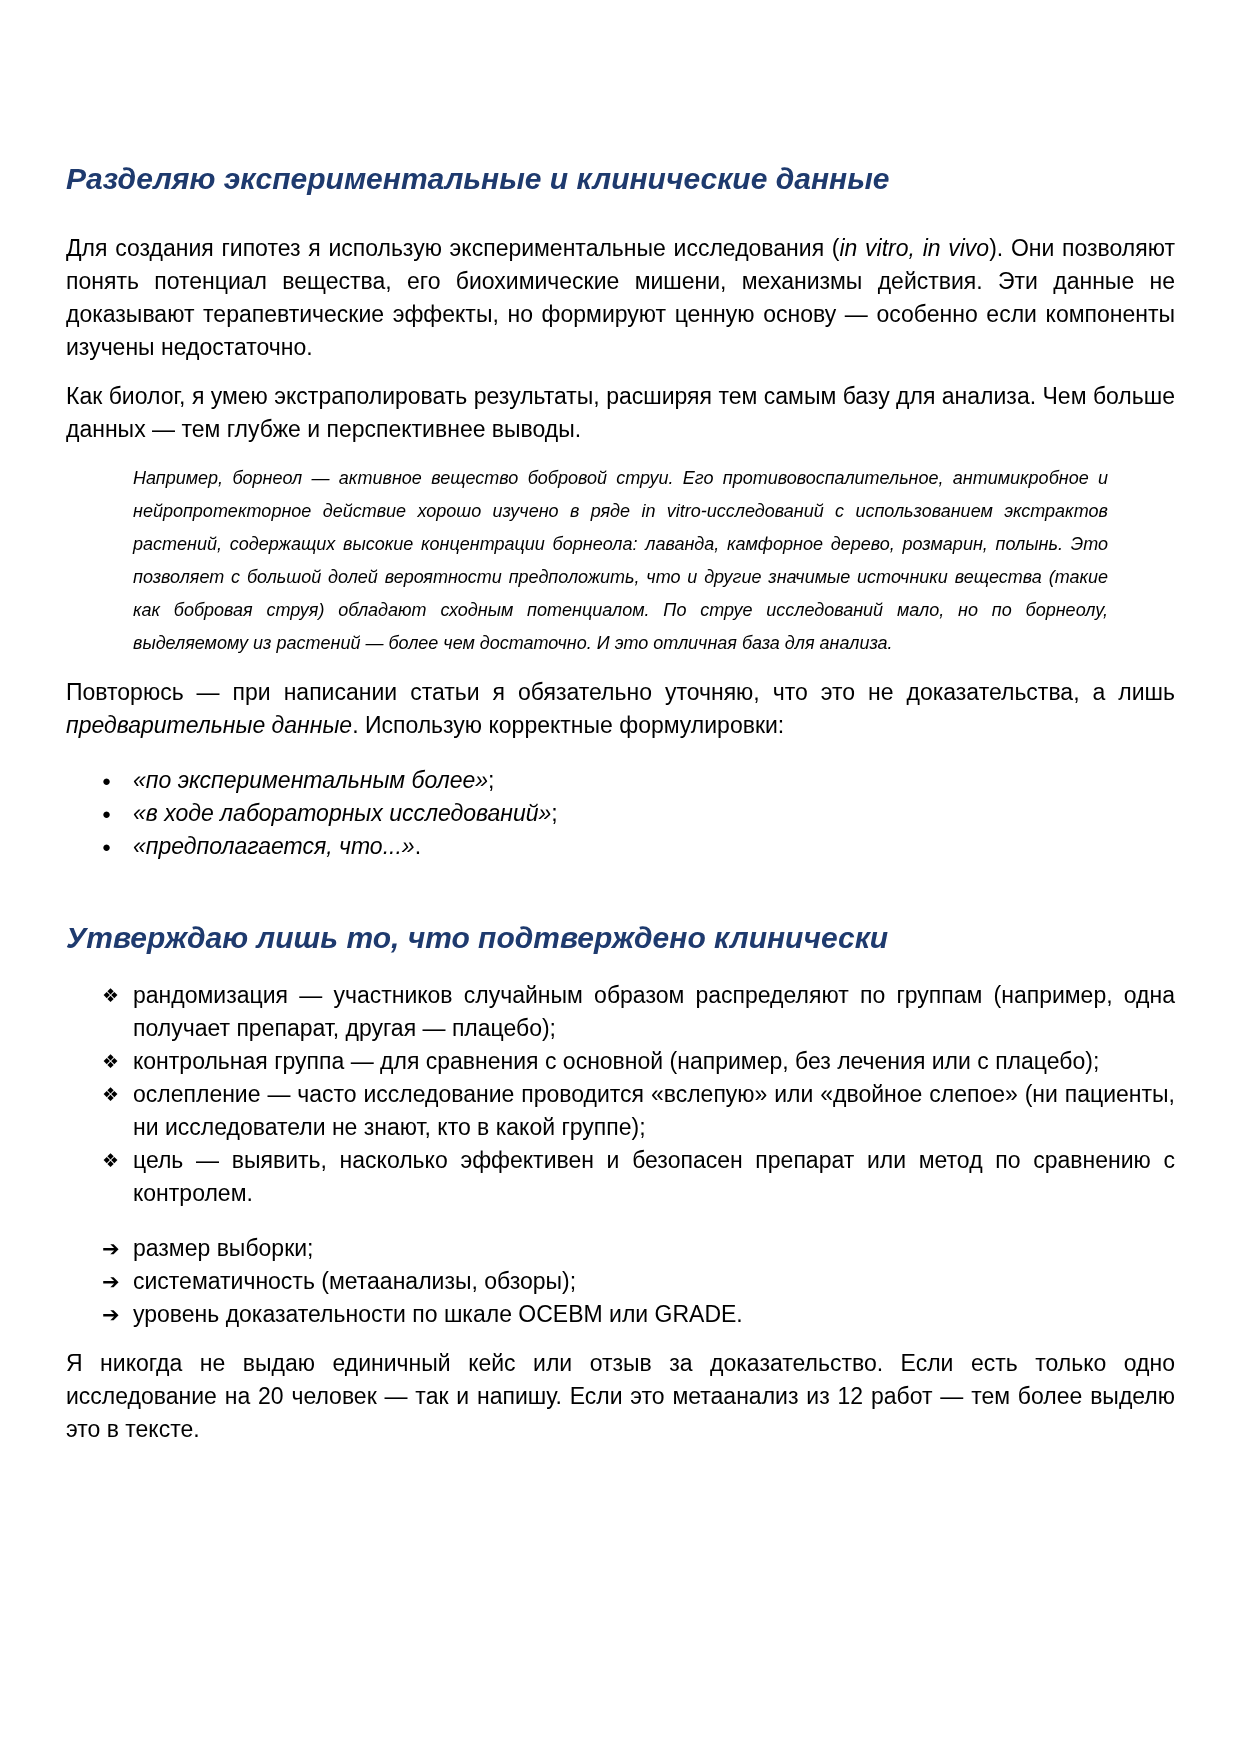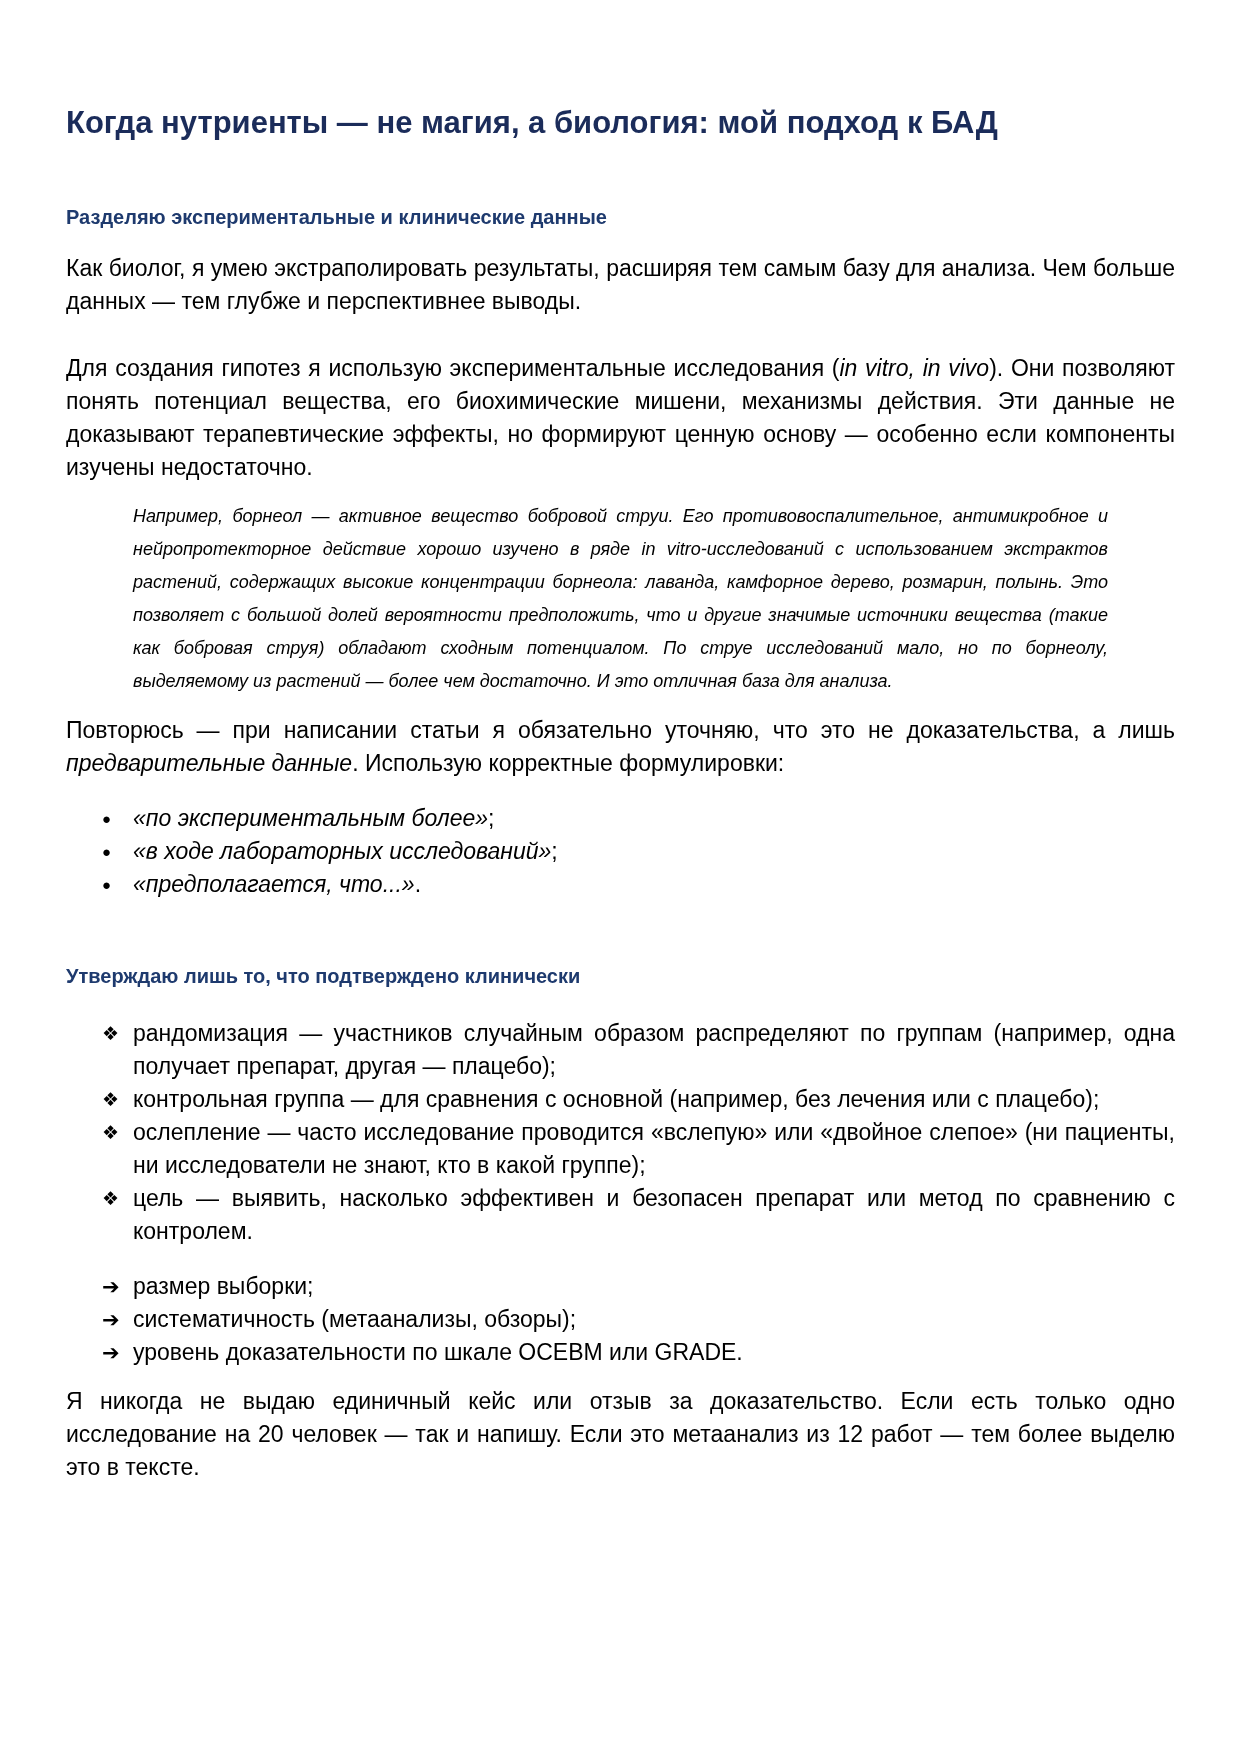--- a/index.html
+++ b/index.html
@@ -20,23 +20,24 @@
     width:1241px;height:1754px;
     padding:104px 66px 40px 66px;
     overflow:hidden;
   }
   h1.doc-title{
     font-size:31px;line-height:38px;font-weight:bold;
     color:var(--title-color);
     margin:0;
   }
   h2.section-heading{
-    font-size:20px;line-height:38px;font-weight:bold;
+    font-size:30px;line-height:38px;font-weight:bold;
     color:var(--heading-color);
     margin:56px 0 0 0;
+    font-style:italic;
   }
   p.body-par{
     font-size:23px;line-height:33px;
     text-align:justify;
     margin:16px 0 0 0;
   }
   p.body-par.after-heading{margin-top:34px;}
   blockquote.quote-block{
     font-size:18px;line-height:33px;
     font-style:italic;
@@ -64,27 +65,26 @@
   ul.doc-list li .marker.arrow{font-size:21px;}
   .it{font-style:italic;}
   .li-italic{font-style:italic;}
   .li-tail{font-style:normal;}
 </style>
 </head>
 <body>
 
 <div class="page">
 
-  <h1 class="doc-title">Когда нутриенты — не магия, а биология: мой подход к БАД</h1>
 
   <h2 class="section-heading">Разделяю экспериментальные и клинические данные</h2>
 
+  <p class="body-par after-heading"><span>Для создания гипотез я использую экспериментальные исследования (</span><span class="it">in vitro, in vivo</span><span>). Они позволяют понять потенциал вещества, его биохимические мишени, механизмы действия. Эти данные не доказывают терапевтические эффекты, но формируют ценную основу — особенно если компоненты изучены недостаточно.</span></p>
+
   <p class="body-par">Как биолог, я умею экстраполировать результаты, расширяя тем самым базу для анализа. Чем больше данных — тем глубже и перспективнее выводы.</p>
-
-  <p class="body-par after-heading"><span>Для создания гипотез я использую экспериментальные исследования (</span><span class="it">in vitro, in vivo</span><span>). Они позволяют понять потенциал вещества, его биохимические мишени, механизмы действия. Эти данные не доказывают терапевтические эффекты, но формируют ценную основу — особенно если компоненты изучены недостаточно.</span></p>
 
   <blockquote class="quote-block">Например, борнеол — активное вещество бобровой струи. Его противовоспалительное, антимикробное и нейропротекторное действие хорошо изучено в ряде in vitro-исследований с использованием экстрактов растений, содержащих высокие концентрации борнеола: лаванда, камфорное дерево, розмарин, полынь. Это позволяет с большой долей вероятности предположить, что и другие значимые источники вещества (такие как бобровая струя) обладают сходным потенциалом. По струе исследований мало, но по борнеолу, выделяемому из растений — более чем достаточно. И это отличная база для анализа.</blockquote>
 
   <p class="body-par"><span>Повторюсь — при написании статьи я обязательно уточняю, что это не доказательства, а лишь </span><span class="it">предварительные данные</span><span>. Использую корректные формулировки:</span></p>
 
   <ul class="doc-list">
     <li>
       <span class="marker dot">●</span><span class="li-italic">«по экспериментальным более»</span><span class="li-tail">;</span>
     </li>
     <li>

